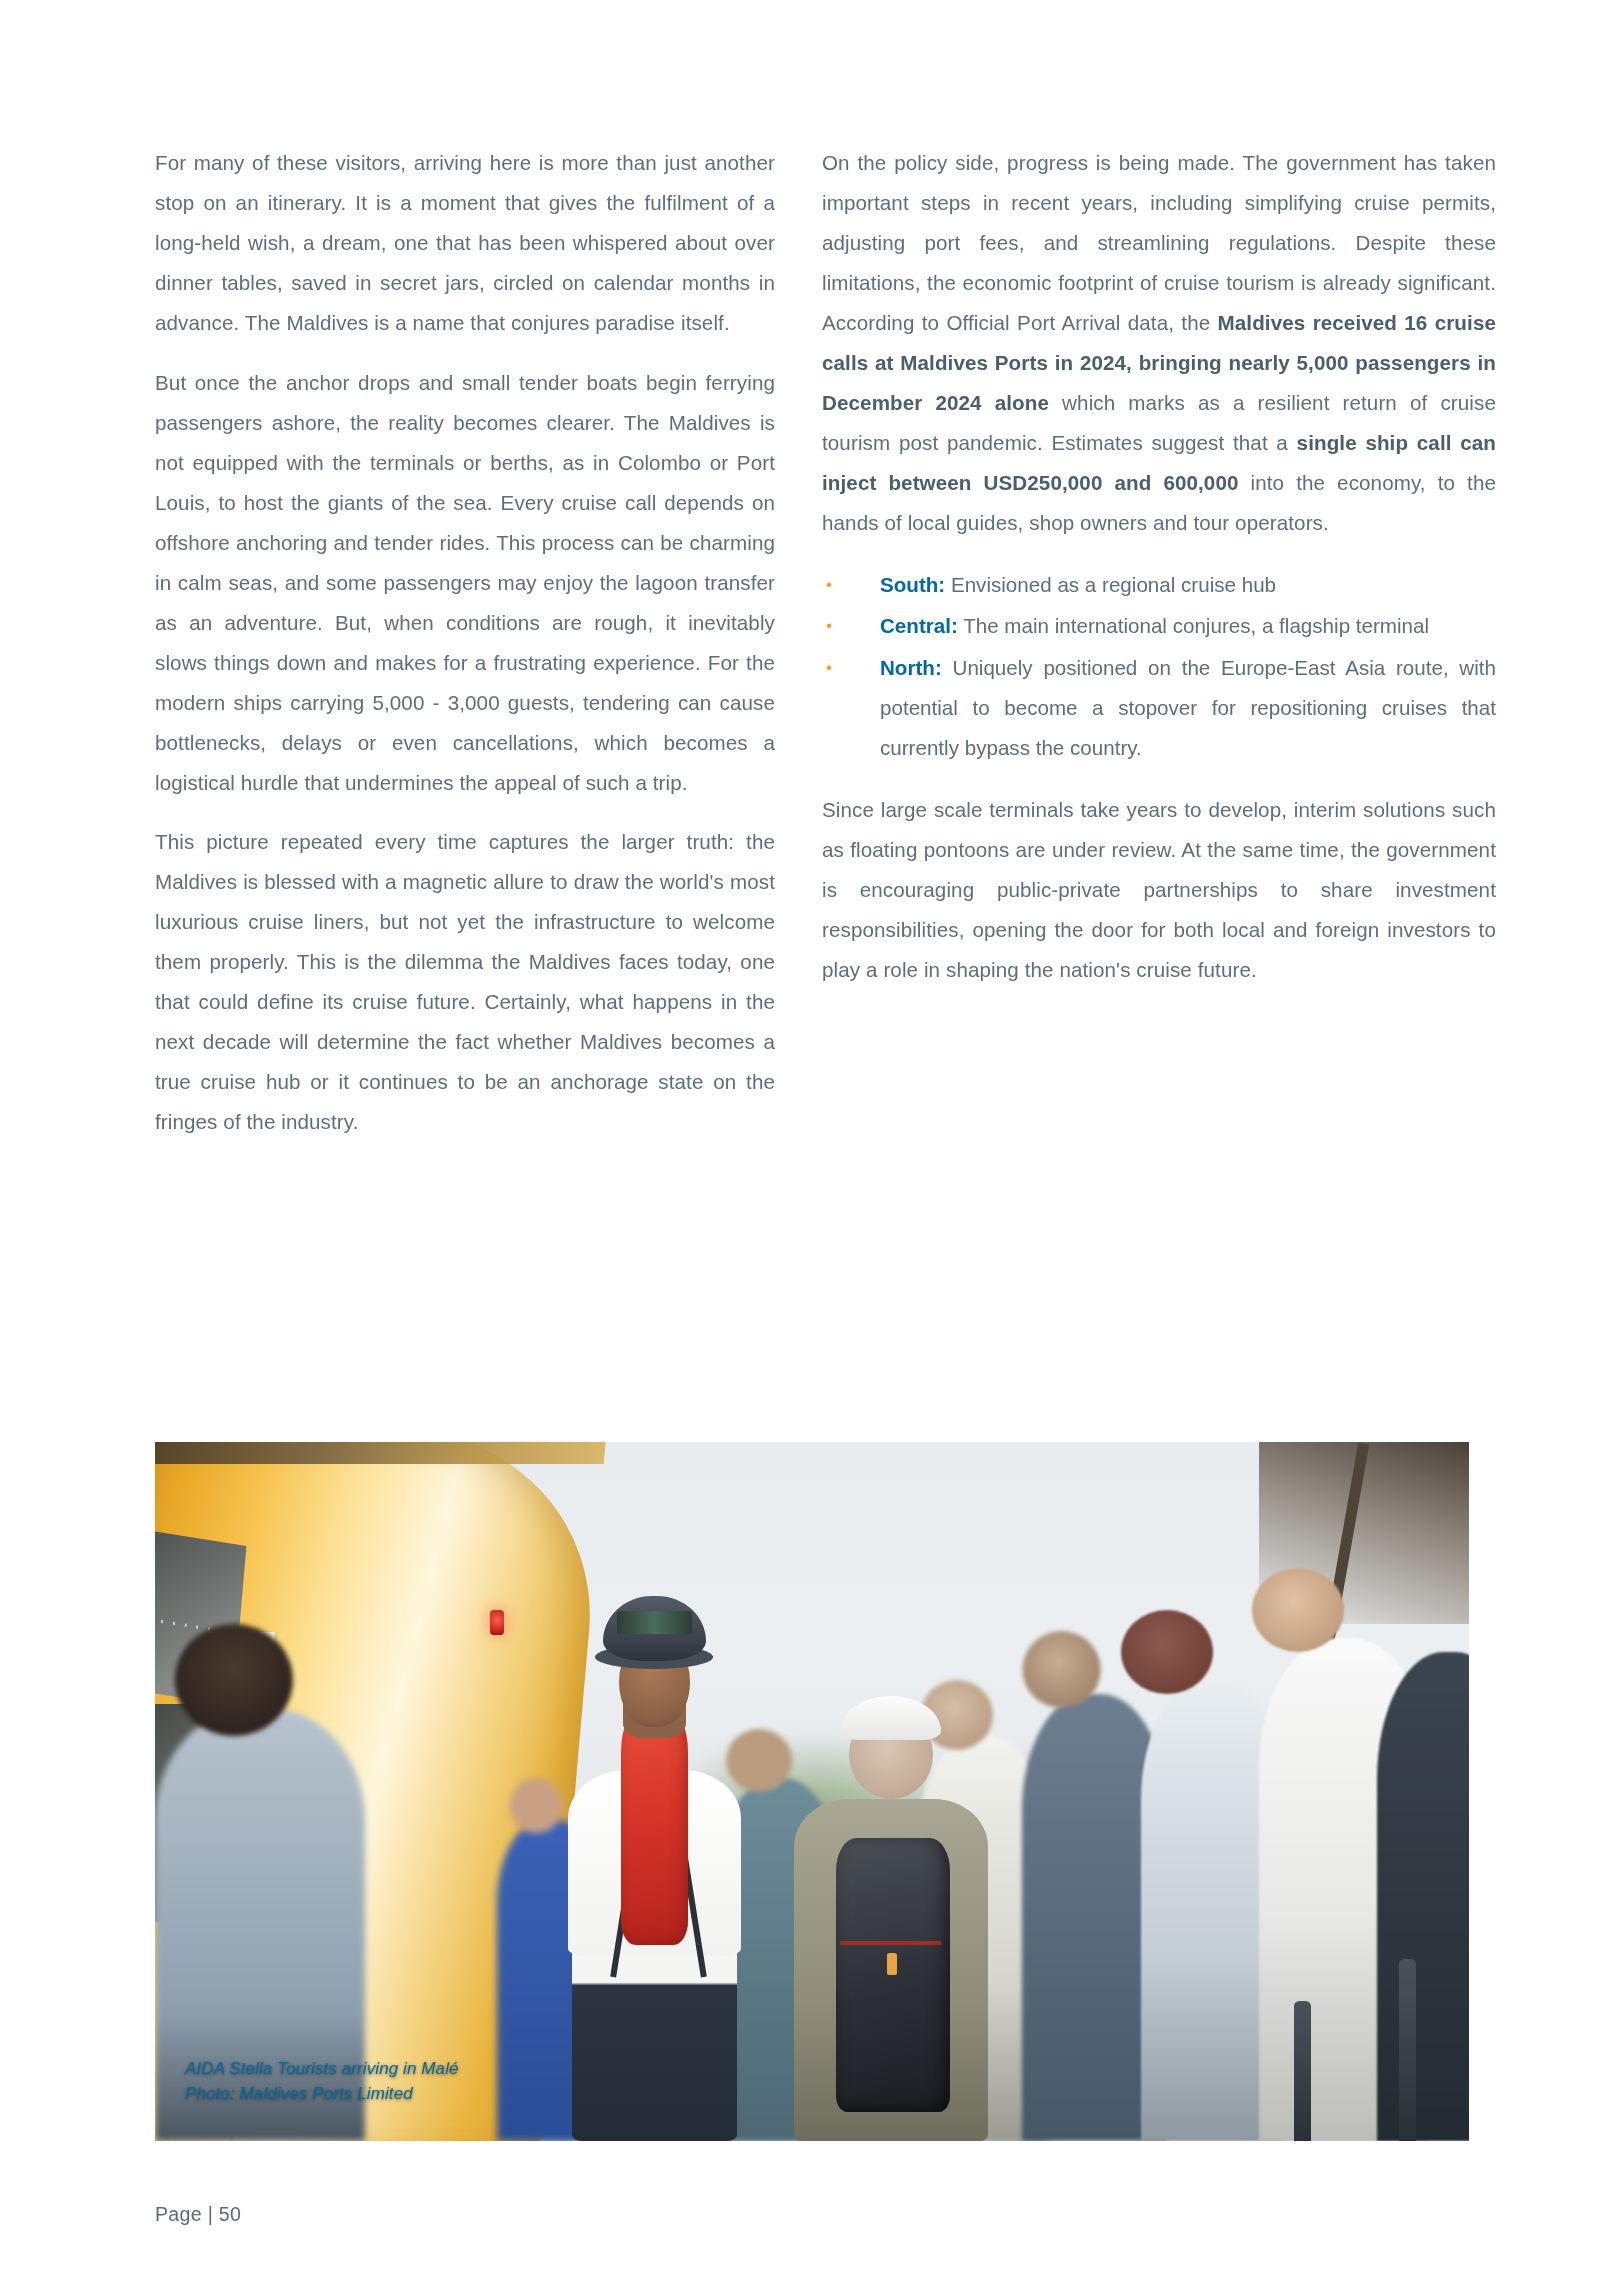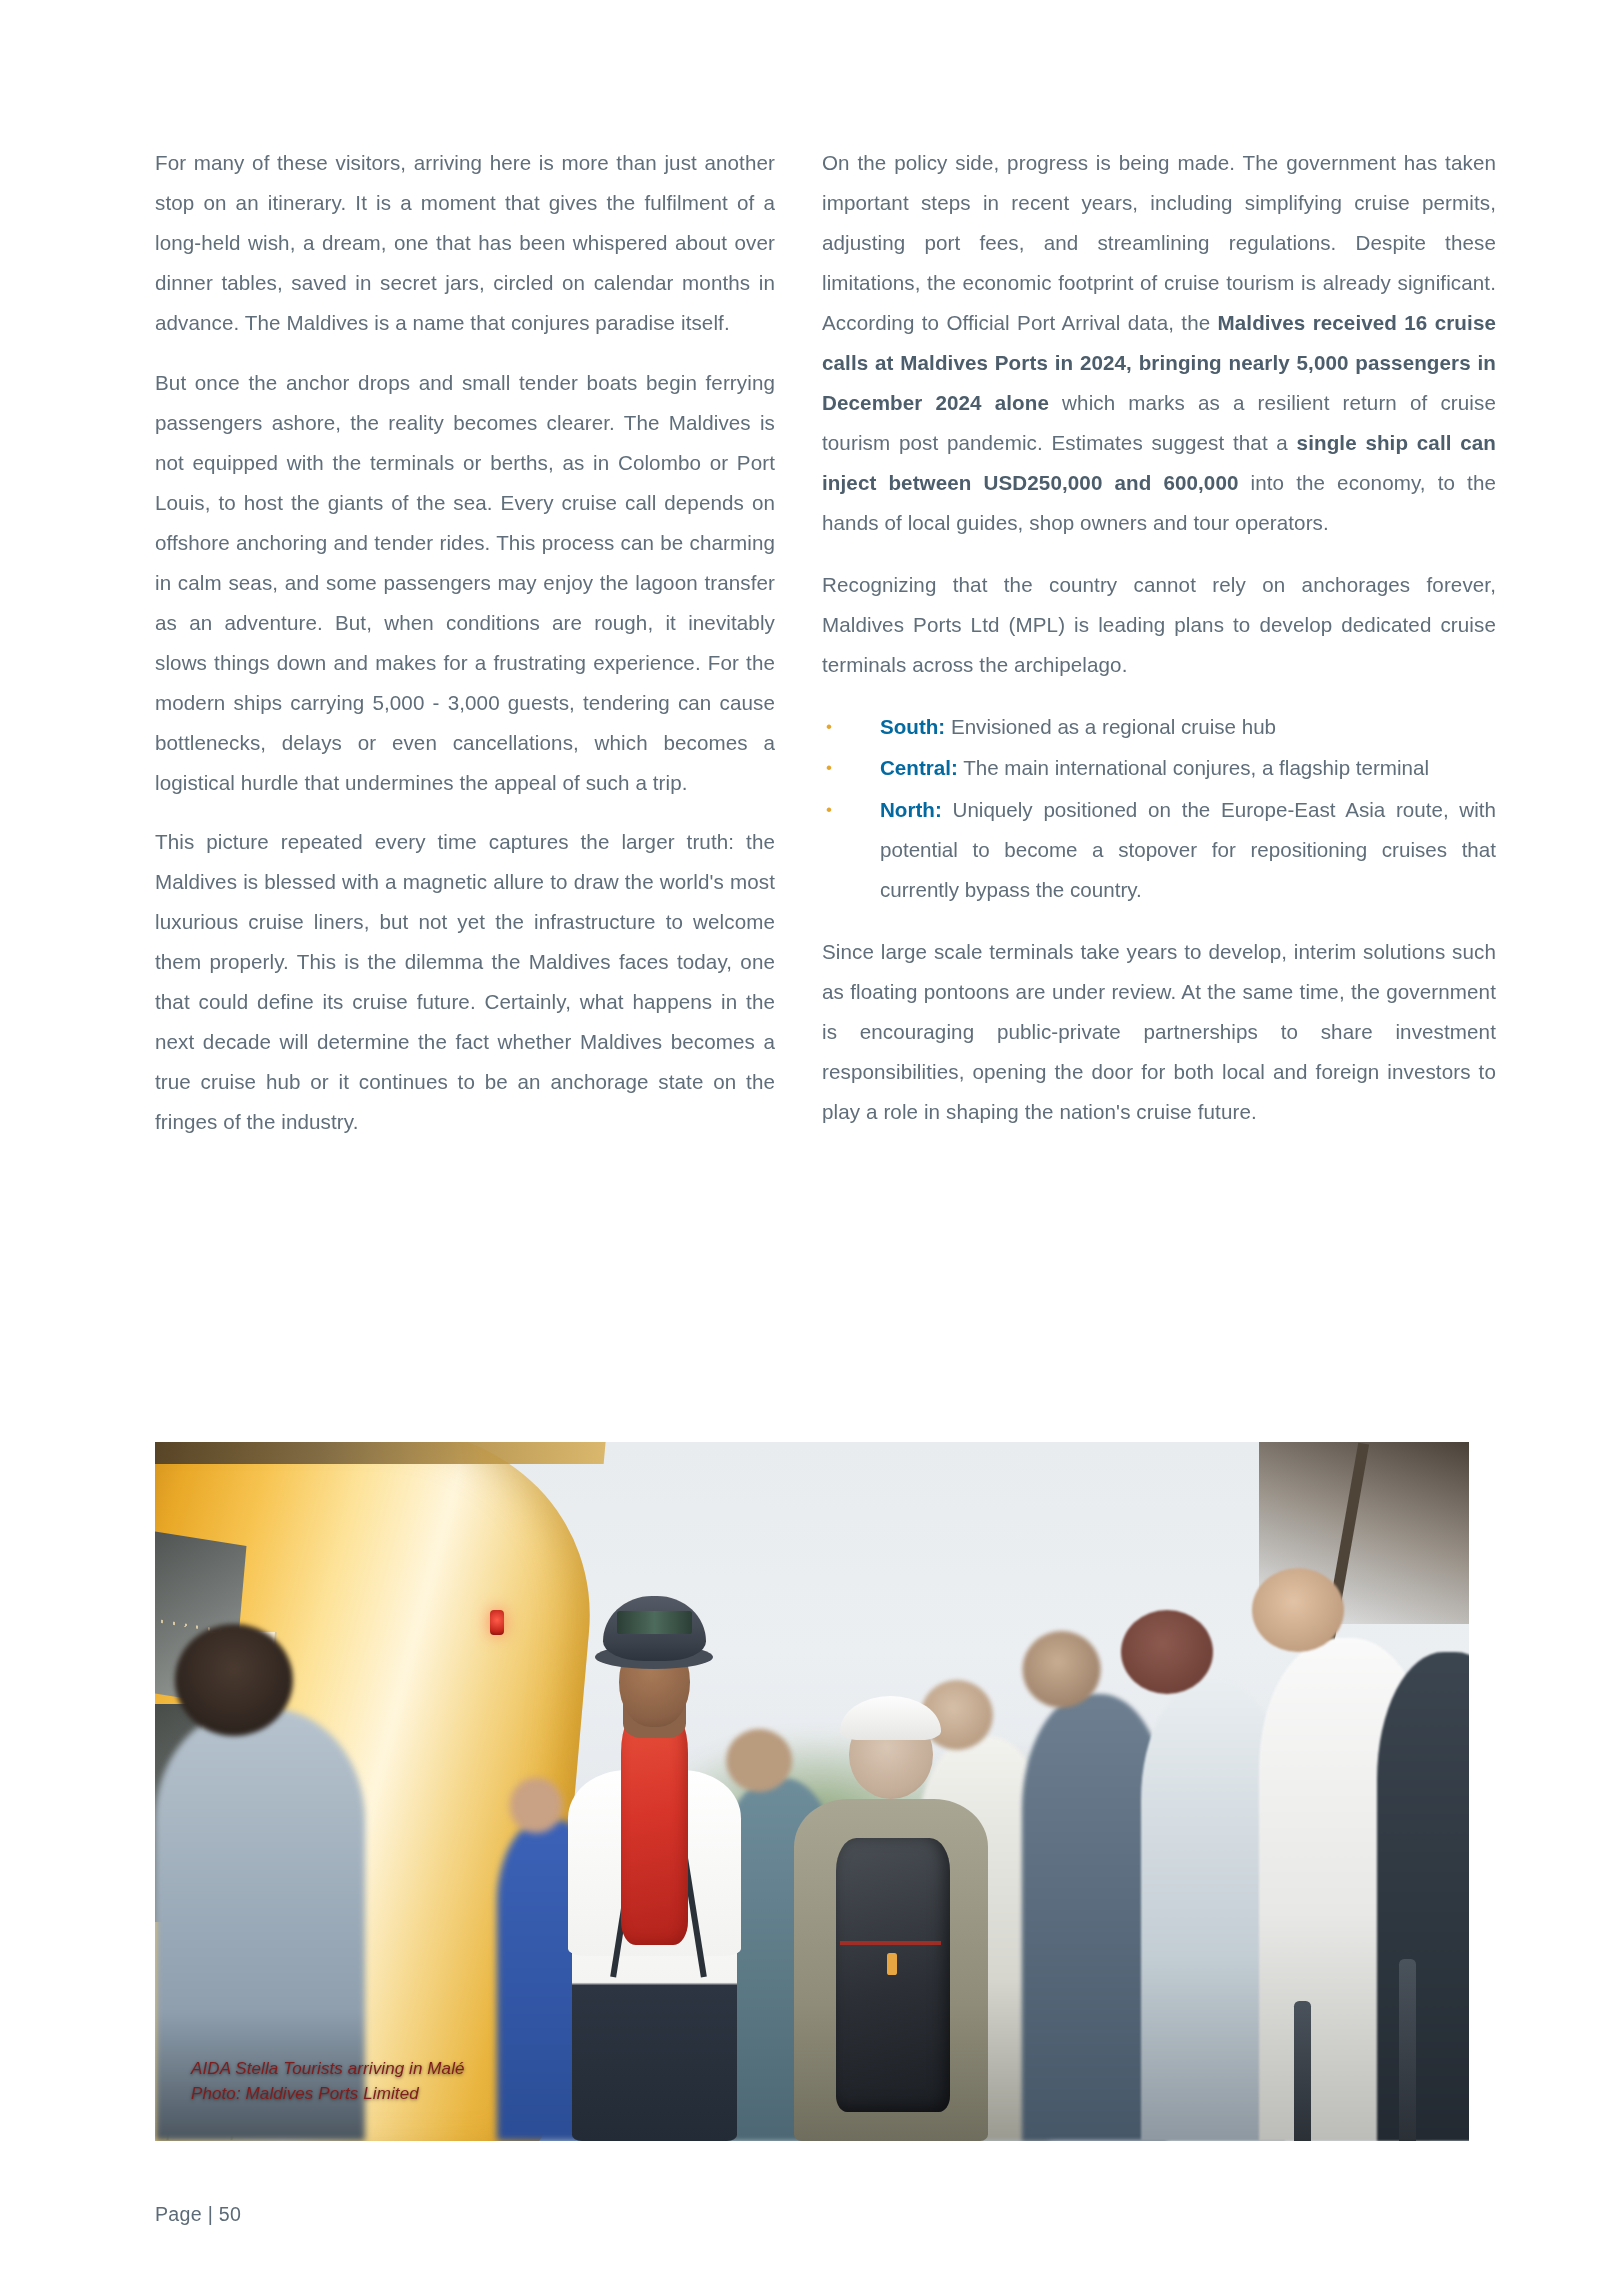--- a/index.html
+++ b/index.html
@@ -335,23 +335,23 @@
   }
   .bp-guy .b-cap {
     position: absolute; bottom: 82%; left: 26%;
     width: 48%; height: 9%;
     background: linear-gradient(180deg, #fdfdfd 0%, #e6e6e4 100%);
     border-radius: 50% 50% 20% 20% / 80% 80% 20% 20%;
   }
 
   .caption {
     position: absolute;
-    left: 36px;
+    left: 30px;
     bottom: 35px;
-    color: #7f1d1d;
+    color: #0369a1;
     font-style: italic;
     font-size: 17px;
     line-height: 25px;
     text-shadow: 0 0.7px 3.3px rgba(0,0,0,.55);
     letter-spacing: 0.1px;
   }
 
   .rail {
     position: absolute;
     right: 4%;
@@ -399,21 +399,20 @@
       <p class="body">For many of these visitors, arriving here is more than just another stop on an itinerary. It is a moment that gives the fulfilment of a long-held wish, a dream, one that has been whispered about over dinner tables, saved in secret jars, circled on calendar months in advance. The Maldives is a name that conjures paradise itself.</p>
       <p class="body">But once the anchor drops and small tender boats begin ferrying passengers ashore, the reality becomes clearer. The Maldives is not equipped with the terminals or berths, as in Colombo or Port Louis, to host the giants of the sea. Every cruise call depends on offshore anchoring and tender rides. This process can be charming in calm seas, and some passengers may enjoy the lagoon transfer as an adventure. But, when conditions are rough, it inevitably slows things down and makes for a frustrating experience. For the modern ships carrying 5,000 - 3,000 guests, tendering can cause bottlenecks, delays or even cancellations, which becomes a logistical hurdle that undermines the appeal of such a trip.</p>
       <p class="body">This picture repeated every time captures the larger truth: the Maldives is blessed with a magnetic allure to draw the world's most luxurious cruise liners, but not yet the infrastructure to welcome them properly. This is the dilemma the Maldives faces today, one that could define its cruise future. Certainly, what happens in the next decade will determine the fact whether Maldives becomes a true cruise hub or it continues to be an anchorage state on the fringes of the industry.</p>
     </div>
 
     <div class="col right">
 
 
       <p class="body"><span>On the policy side, progress is being made. The government has taken important steps in recent years, including simplifying cruise permits, adjusting port fees, and streamlining regulations. Despite these limitations, the economic footprint of cruise tourism is already significant. According to Official Port Arrival data, the </span><strong class="em">Maldives received 16 cruise calls at Maldives Ports in 2024, bringing nearly 5,000 passengers in December 2024 alone</strong><span> which marks as a resilient return of cruise tourism post pandemic. Estimates suggest that a </span><strong class="em">single ship call can inject between USD250,000 and 600,000</strong><span> into the economy, to the hands of local guides, shop owners and tour operators.</span></p>
 
-      <p class="body">Recognizing that the country cannot rely on anchorages forever, Maldives Ports Ltd (MPL) is leading plans to develop dedicated cruise terminals across the archipelago.</p>
 
       <ul class="bullets">
         <li><span class="dot">•</span><span class="term">South:</span><span> Envisioned as a regional cruise hub</span></li>
         <li><span class="dot">•</span><span class="term">Central:</span><span> The main international conjures, a flagship terminal</span></li>
         <li><span class="dot">•</span><span class="term">North:</span><span> Uniquely positioned on the Europe-East Asia route, with potential to become a stopover for repositioning cruises that currently bypass the country.</span></li>
       </ul>
 
       <p class="body">Since large scale terminals take years to develop, interim solutions such as floating pontoons are under review. At the same time, the government is encouraging public-private partnerships to share investment responsibilities, opening the door for both local and foreign investors to play a role in shaping the nation's cruise future.</p>
     </div>
   </div>

